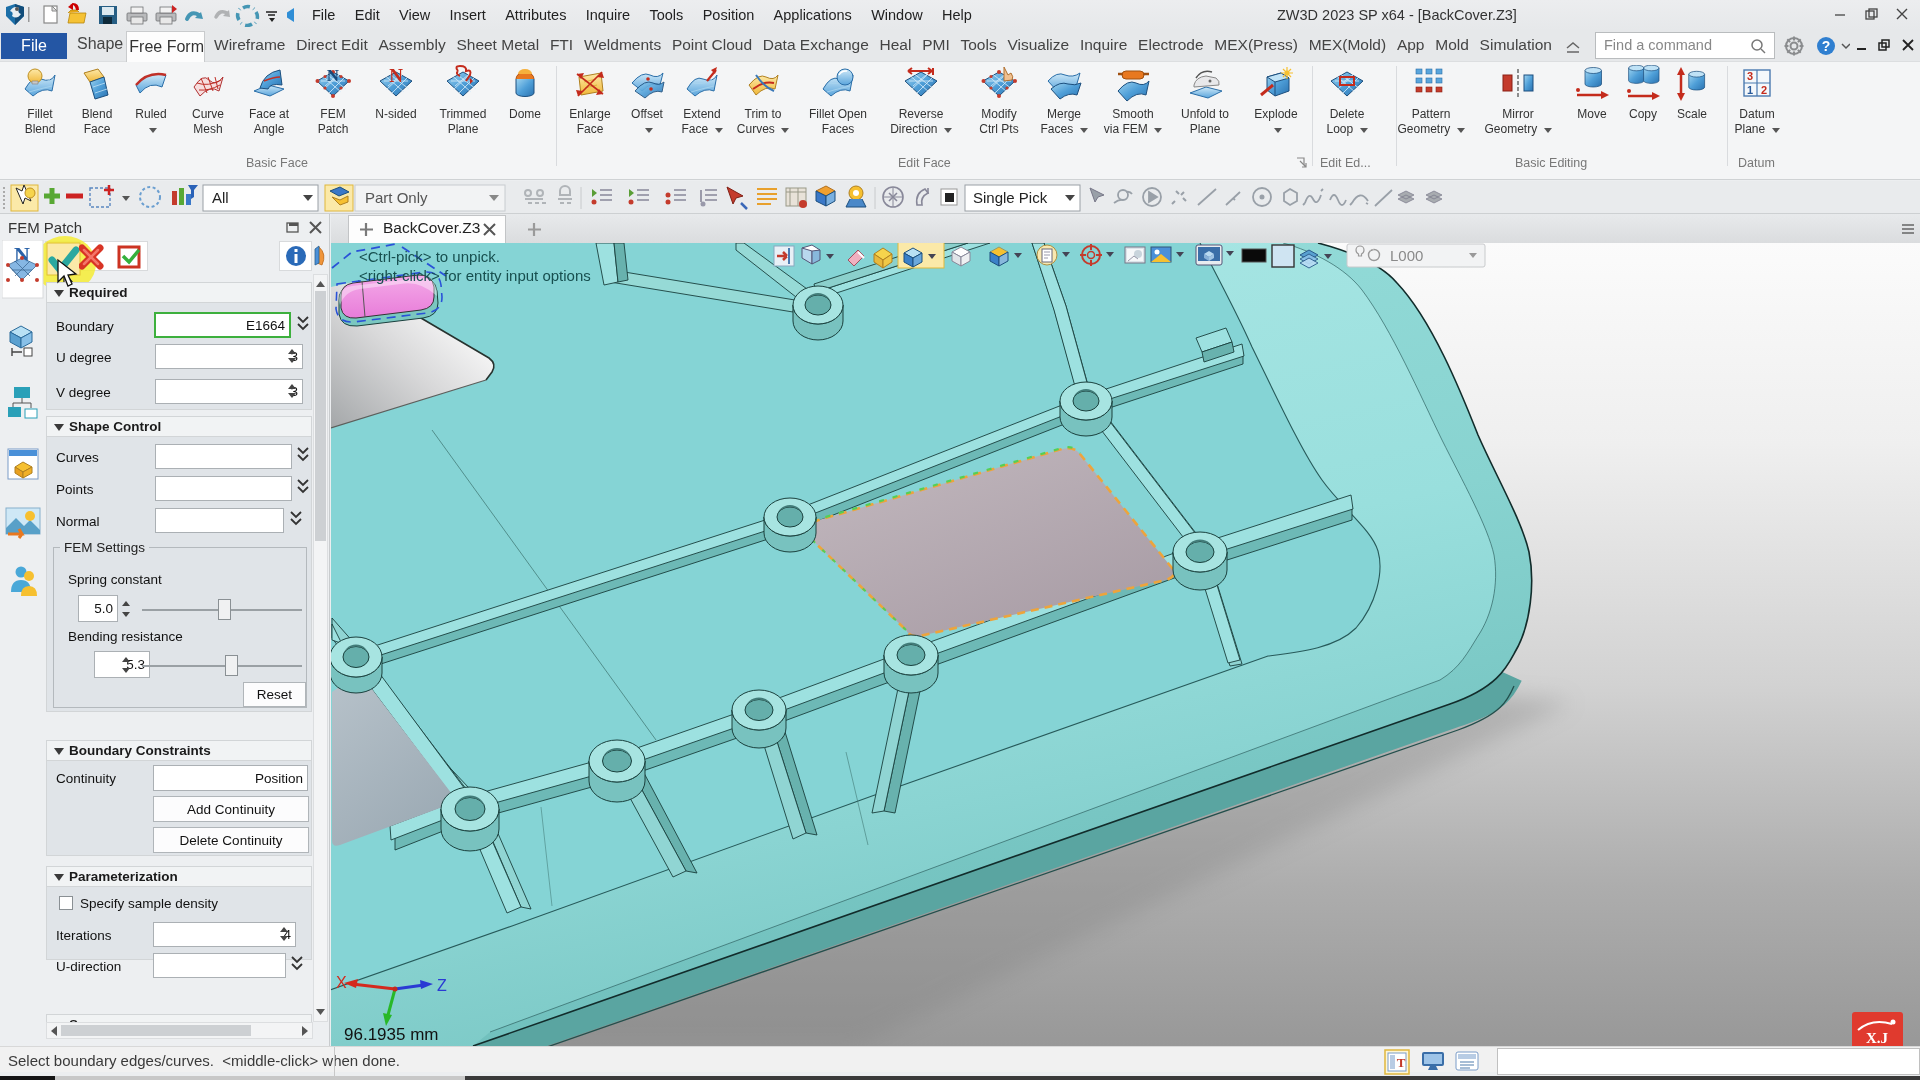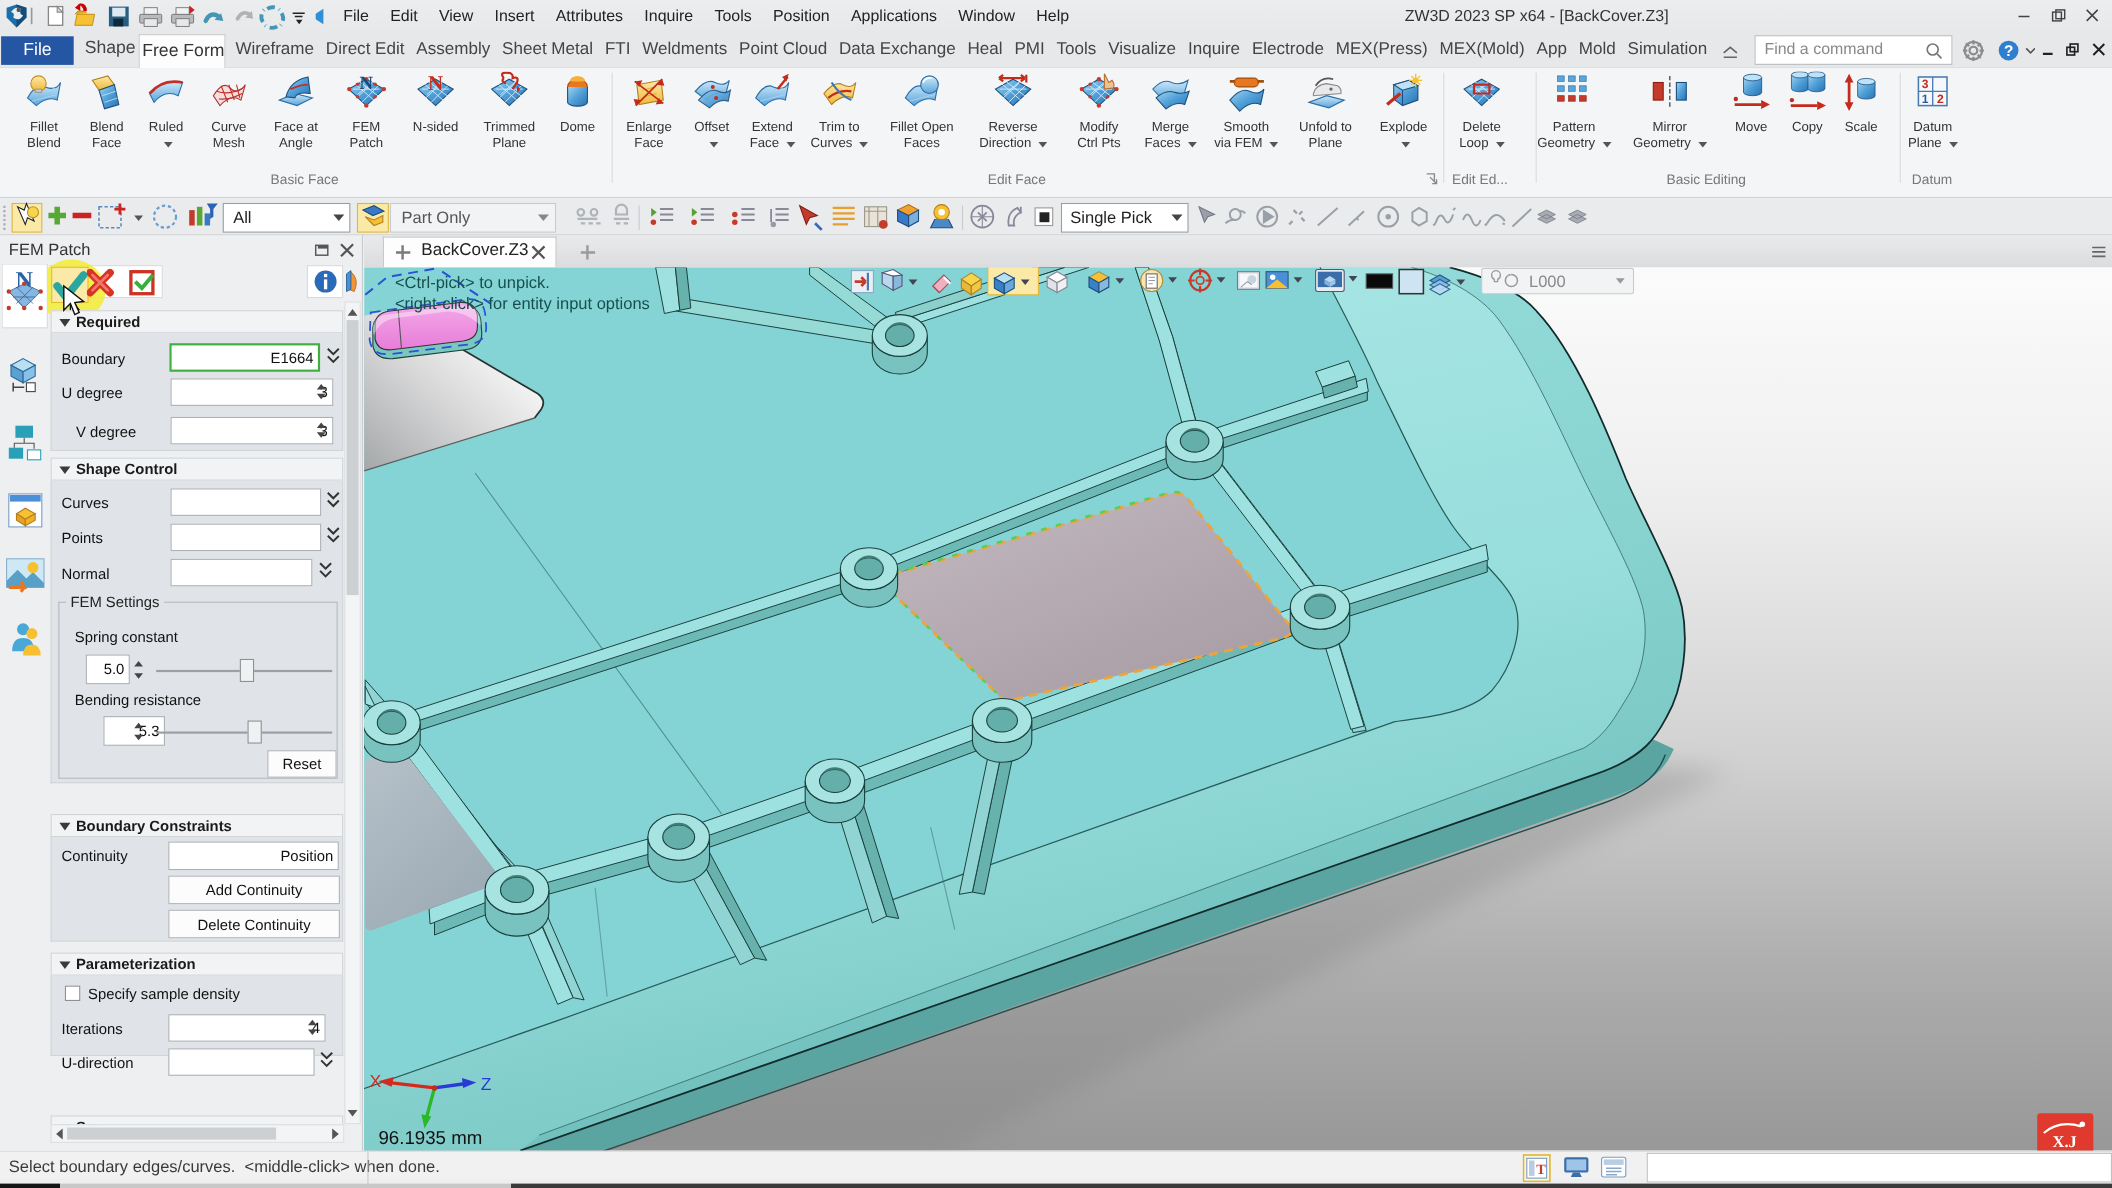--- a/index.html
+++ b/index.html
@@ -537,21 +537,21 @@
  <path d="M34,2 q8,7 3,18 l-5,-2 q4,-8 -2,-13z" fill="#f0953a" stroke="#c06a18" stroke-width="0.8"></path>
  <path d="M30,4 l4,-3 v17 l-4,2z" fill="#4a90d8" stroke="#2a6090" stroke-width="0.8"></path>
 </svg>
 <div class="phead" style="top:68px">Required</div>
 <div class="pbody" style="top:89px;height:107px">
  <div class="plabel abs" style="left:9px;top:16px">Boundary</div>
  <input class="pinput" style="left: 107px; top: 9px; width: 137px; height: 26px; border: 2px solid rgb(61, 176, 61);" value="E1664" readonly="">
  <div class="plabel abs" style="left:9px;top:47px">U degree</div>
  <input class="pinput" style="left: 108px; top: 41px; width: 148px; height: 25px;" value="3" readonly="">
  <div class="spin" style="left:238px;top:42px"></div>
- <div class="plabel abs" style="left:22px;top:82px">V degree</div>
+ <div class="plabel abs" style="left:9px;top:82px">V degree</div>
  <input class="pinput" style="left: 108px; top: 76px; width: 148px; height: 25px;" value="3" readonly="">
  <div class="spin" style="left:238px;top:77px"></div>
  <svg class="chev" style="left:249px;top:12px" width="14" height="20">
         <path d="M2,2 l5,5 5,-5 M2,9 l5,5 5,-5" fill="none" stroke="#333" stroke-width="1.8"></path>
       </svg>
 </div>
 <div class="phead" style="top:202px">Shape Control</div>
 <div class="pbody" style="top:223px;height:275px">
  <div class="plabel abs" style="left:9px;top:13px">Curves</div>
  <input class="pinput" style="left: 108px; top: 7px; width: 137px; height: 25px;" readonly="">

